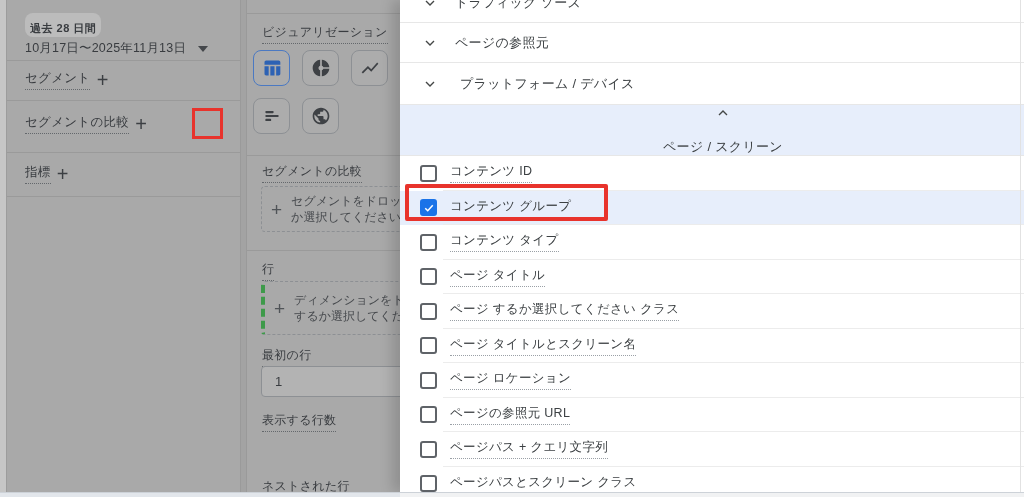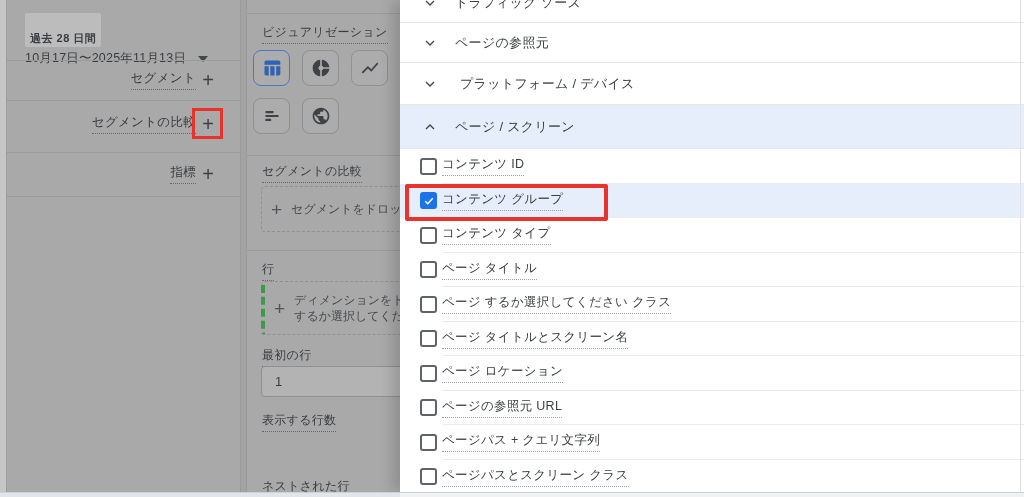--- a/index.html
+++ b/index.html
@@ -17,29 +17,29 @@
     background:#c6c6c6; border-right:1px solid #9c9c9c;
   }
 
   
   .sidebar{ position:absolute; left:7px; top:0; width:233px; height:100%; }
   .sb-divider{ position:absolute; left:0; right:0; height:1px; background:#9a9a9a; }
   .date-block{ position:absolute; left:18px; top:13px; right:10px; }
   .date-chip{
     display:inline-block; background:#bcbcbc; color:#393c40;
     font-size:11px; font-weight:bold; letter-spacing:.5px;
-    padding:18px 5px 1px; border-radius:2px;
+    padding:8px 5px 1px; border-radius:8px;
   }
   .date-line{ margin-top:3px; display:flex; align-items:center; gap:12px;
     font-size:12.5px; color:#393c40; letter-spacing:.2px; cursor:pointer; }
   .caret-down{ width:0; height:0; border-left:5px solid transparent;
     border-right:5px solid transparent; border-top:6px solid #44474b; }
   .sb-row{
-    position:absolute; left:18px; right:20px;
-    display:flex; align-items:center; justify-content:flex-end;
+    position:absolute; left:18px; right:12px;
+    display:flex; align-items:center; justify-content:flex-start;
   }
   .sb-label{
     font-size:12.5px; color:#393c40; letter-spacing:.3px;
     border-bottom:1px dotted #646῾86c; border-bottom:1px dotted #64686c;
     padding-bottom:2px;
   }
   .plus-btn{
     width:24px; height:24px; display:flex; align-items:center; justify-content:center;
     font-size:20px; line-height:1; color:#3c3f43; cursor:pointer; user-select:none;
   }
@@ -91,27 +91,27 @@
     position:absolute; left:400px; top:0; width:624px; height:492px;
     background:#ffffff; box-shadow:-8px 0 12px rgba(0,0,0,.15);
   }
   .picker-right-line{ position:absolute; right:3px; top:0; bottom:0; width:1px; background:#e2e2e2; }
   .cat-row{
     display:flex; align-items:center; gap:17px; padding-left:22px;
     height:40px; border-bottom:1px solid #e7e7e7; cursor:pointer; background:#fff;
   }
   .cat-list .cat-row:nth-child(1){ height:40px; margin-top:-17px; }
   .cat-list .cat-row:nth-child(3){ height:42px;gap:22px; }
-  .cat-list .cat-row:nth-child(4){ height:44px; }
+  .cat-list .cat-row:nth-child(4){ height:51px;flex-direction:column; }
   .cat-row.highlight{ background:#e7eefb; }
   .cat-label{ font-size:13px; color:#3c4043; letter-spacing:.3px; }
   .chev{ width:16px; height:16px; flex:none; }
   .chev path{ stroke:#444746; stroke-width:2; fill:none; }
   .item-row{
-    position:relative; display:flex; align-items:center; gap:5px;
+    position:relative; display:flex; align-items:center; gap:13px;
     padding-left:20px; height:34.5px; cursor:pointer; background:#fff;
   }
   .item-row::after{
     content:""; position:absolute; left:43px; right:0; bottom:0;
     height:1px; background:#ececec;
   }
   .item-row.highlight{ background:#e7eefb; }
   .checkbox{
     width:17px; height:17px; flex:none; border:2px solid #5f6368;
     border-radius:3px; background:#fff;
@@ -209,20 +209,21 @@
             <path d="M12 2C6.48 2 2 6.48 2 12s4.48 10 10 10 10-4.48 10-10S17.52 2 12 2zm-1 17.93c-3.95-.49-7-3.85-7-7.93 0-.62.08-1.21.21-1.79L9 15v1c0 1.1.9 2 2 2v1.93zm6.9-2.54c-.26-.81-1-1.39-1.9-1.39h-1v-3c0-.55-.45-1-1-1H8v-2h2c.55 0 1-.45 1-1V7h2c1.1 0 2-.9 2-2v-.41c2.93 1.19 5 4.06 5 7.41 0 2.08-.8 3.97-2.1 5.39z"></path>
           </svg>
       </div>
     </div>
 
     <span class="sec-label" style="top:163px">セグメントの比較</span>
     <div class="drop-box" style="top:186px;height:46px">
       <span class="drop-plus">+</span>
       <div>
         <div class="drop-text">セグメントをドロップする</div>
+        <div class="drop-text">か選択してください</div>
       </div>
     </div>
 
     <span class="sec-label" style="top:261px">行</span>
     <div class="drop-box green-left" style="top:281px;height:54px">
       <span class="drop-plus">+</span>
       <div>
         <div class="drop-text">ディメンションをドロップ</div>
         <div class="drop-text">するか選択してください</div>
       </div>

